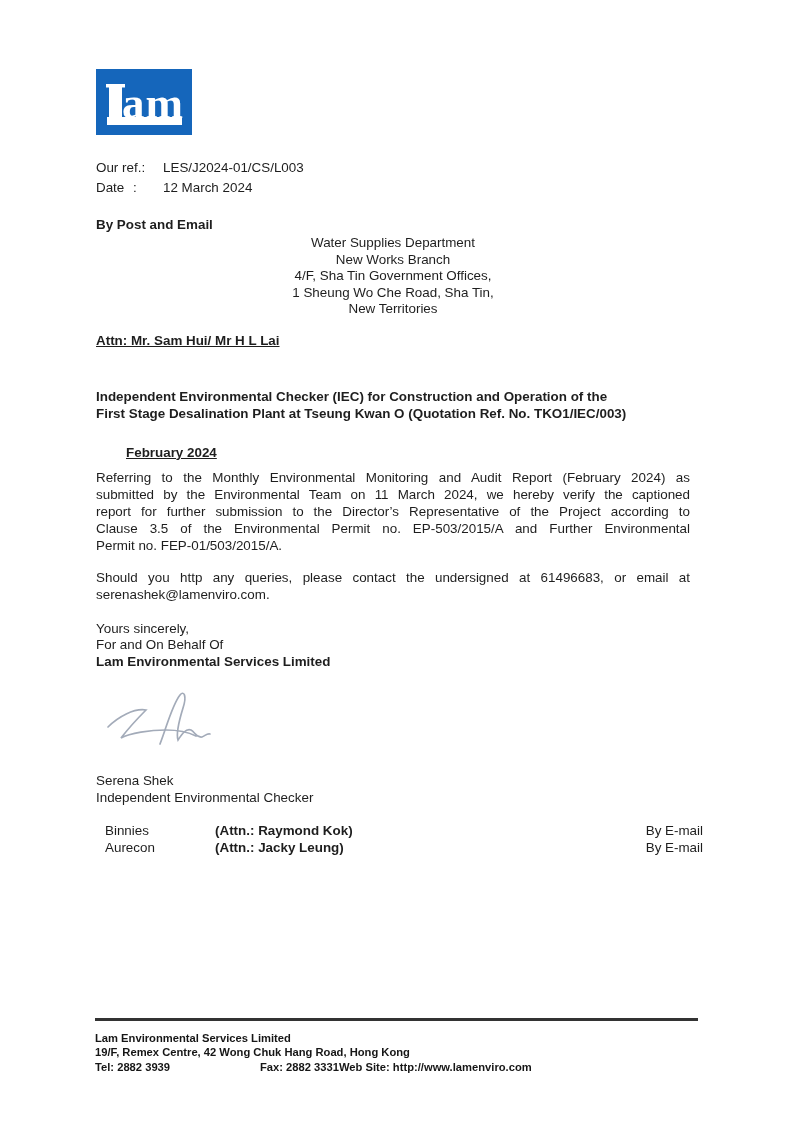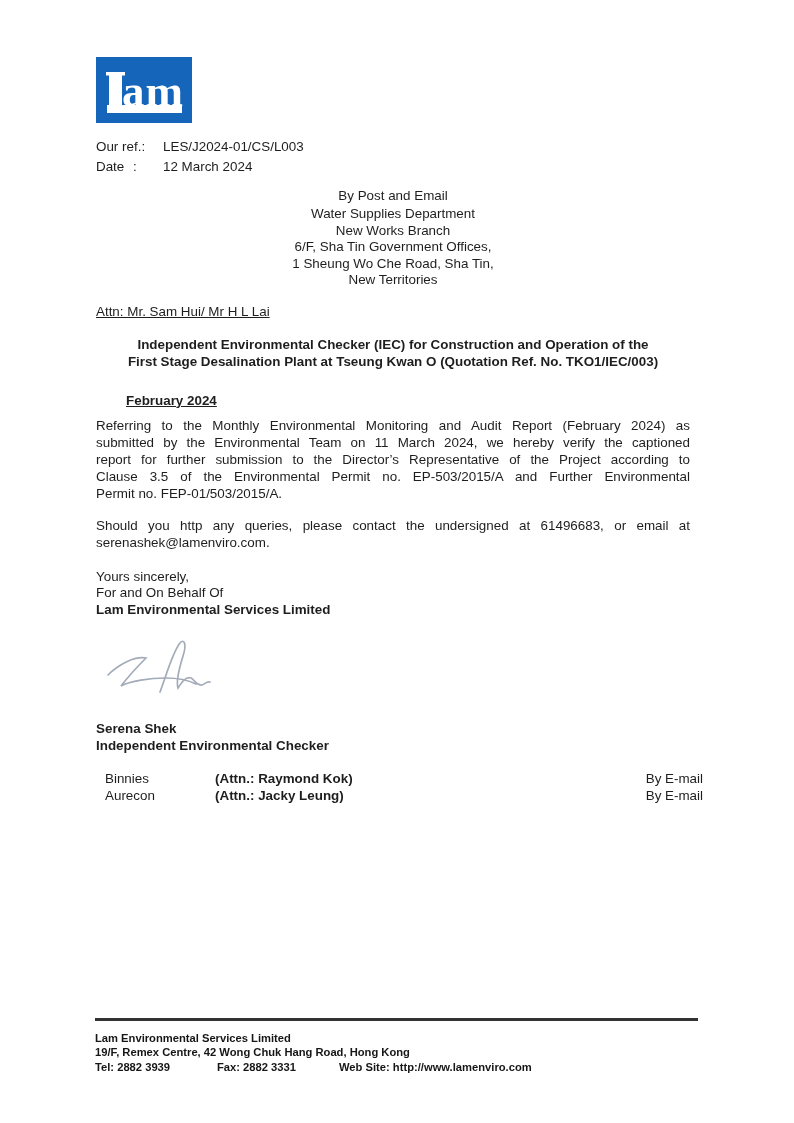--- a/index.html
+++ b/index.html
@@ -13,60 +13,60 @@
     position: relative;
     width: 794px;
     height: 1123px;
     margin: 0 auto;
     background: #ffffff;
     overflow: hidden;
   }
   .content {
     position: absolute;
     left: 96px;
-    top: 0;
+    top: 12px;
     width: 594px;
     font-size: 13.4px;
     line-height: 17px;
   }
 
   
   .logo {
     margin-top: 57px;
     width: 96px;
     height: 66px;
     display: block;
   }
 
   
-  .refs { margin-top: 14px; line-height: 20px; }
+  .refs { margin-top: 23px; line-height: 20px; }
   .ref-label { display: inline-block; width: 67px; }
   .date-label { display: inline-block; width: 37px; }
   .date-colon { display: inline-block; width: 30px; }
 
   
   .bypost {
-    margin-top: 10px;
-    text-align: center;
-    font-weight: normal;
+    margin-top: 18px;
+    text-align: left;
+    font-weight: bold;
   }
 
   
   .address { margin-top: 2px; line-height: 16.5px; text-align: center; }
 
   
   .attn {
     margin-top: 14px;
-    font-weight: normal;
+    font-weight: bold;
     text-decoration: underline;
   }
 
   .salutation { margin-top: 17px; }
 
-  .subject { margin-top: 16px; font-weight: bold; text-align: center; }
+  .subject { margin-top: 39px; font-weight: bold; }
   .subject div { white-space: nowrap; }
 
   .heading { margin-top: 23px; font-weight: bold; }
   .heading-l1 {
     text-decoration: underline;
     text-align: justify;
     text-align-last: justify;
     line-height: 16px;
   }
   .heading-l2 {
@@ -78,21 +78,21 @@
 
   .para1 { margin-top: 8px; line-height: 17.2px; }
   .para2 { margin-top: 14px; line-height: 17.2px; }
   .jline { text-align: justify; text-align-last: justify; }
 
   .closing { margin-top: 18px; line-height: 16.5px; }
   .closing .company { font-weight: bold; }
 
   .signature { margin-top: 17px; margin-left: 4px; height: 68px; }
 
-  .signer { margin-top: 17px; line-height: 17px; font-weight: bold; }
+  .signer { margin-top: 17px; line-height: 17px; }
 
   .cc { margin-top: 17px; width: 607px; line-height: 16.5px; }
   .cc-row { display: flex; }
   .cc-name { width: 119px; padding-left: 9px; }
   .cc-attn { flex: 1; font-weight: bold; }
   .cc-method { text-align: right; }
 
   
   .footer {
     position: absolute;
@@ -103,21 +103,21 @@
     font-weight: bold;
     line-height: 14.5px;
     color: #161616;
   }
   .footer-rule {
     height: 2.5px;
     background: #333333;
     margin-bottom: 10px;
   }
   .f-tel { display: inline-block; width: 122px; }
-  .f-fax { display: inline-block; width: 122px; }
+  .f-fax { display: inline-block; width: 122px; text-align: right; }
 </style>
 </head>
 <body>
 
 <div class="page">
   <div class="content">
 
     <div class="logo">
       <svg width="96" height="66" viewBox="0 0 96 66">
         <rect x="0" y="0" width="96" height="66" fill="#1566BB"></rect>
@@ -138,21 +138,21 @@
       <div>
         <span class="date-label">Date</span><span class="date-colon">:</span><span>12 March 2024</span>
       </div>
     </div>
 
     <div class="bypost">By Post and Email</div>
 
     <div class="address">
       <div>Water Supplies Department</div>
       <div>New Works Branch</div>
-      <div>6/F, Sha Tin Government Offices,</div>
+      <div>4/F, Sha Tin Government Offices,</div>
       <div>1 Sheung Wo Che Road, Sha Tin,</div>
       <div>New Territories</div>
     </div>
 
     <div class="attn">Attn: Mr. Sam Hui/ Mr H L Lai</div>
 
 
     <div class="subject">
       <div>Independent Environmental Checker (IEC) for Construction and Operation of the</div>
       <div>First Stage Desalination Plant at Tseung Kwan O (Quotation Ref. No. TKO1/IEC/003)</div>

